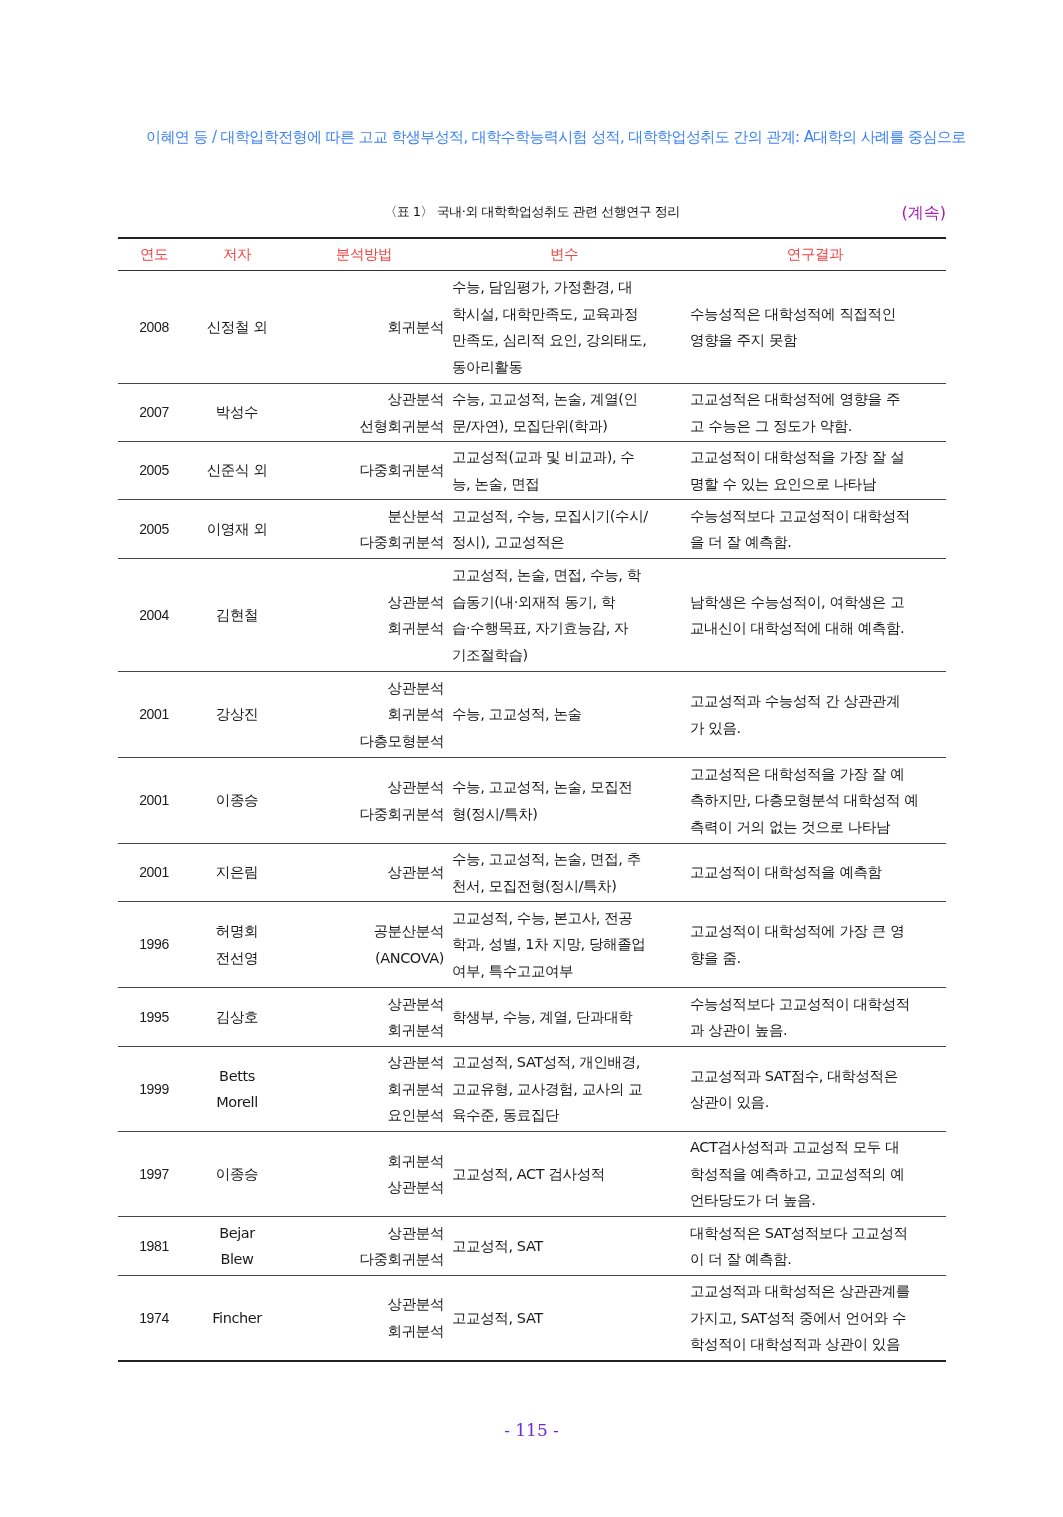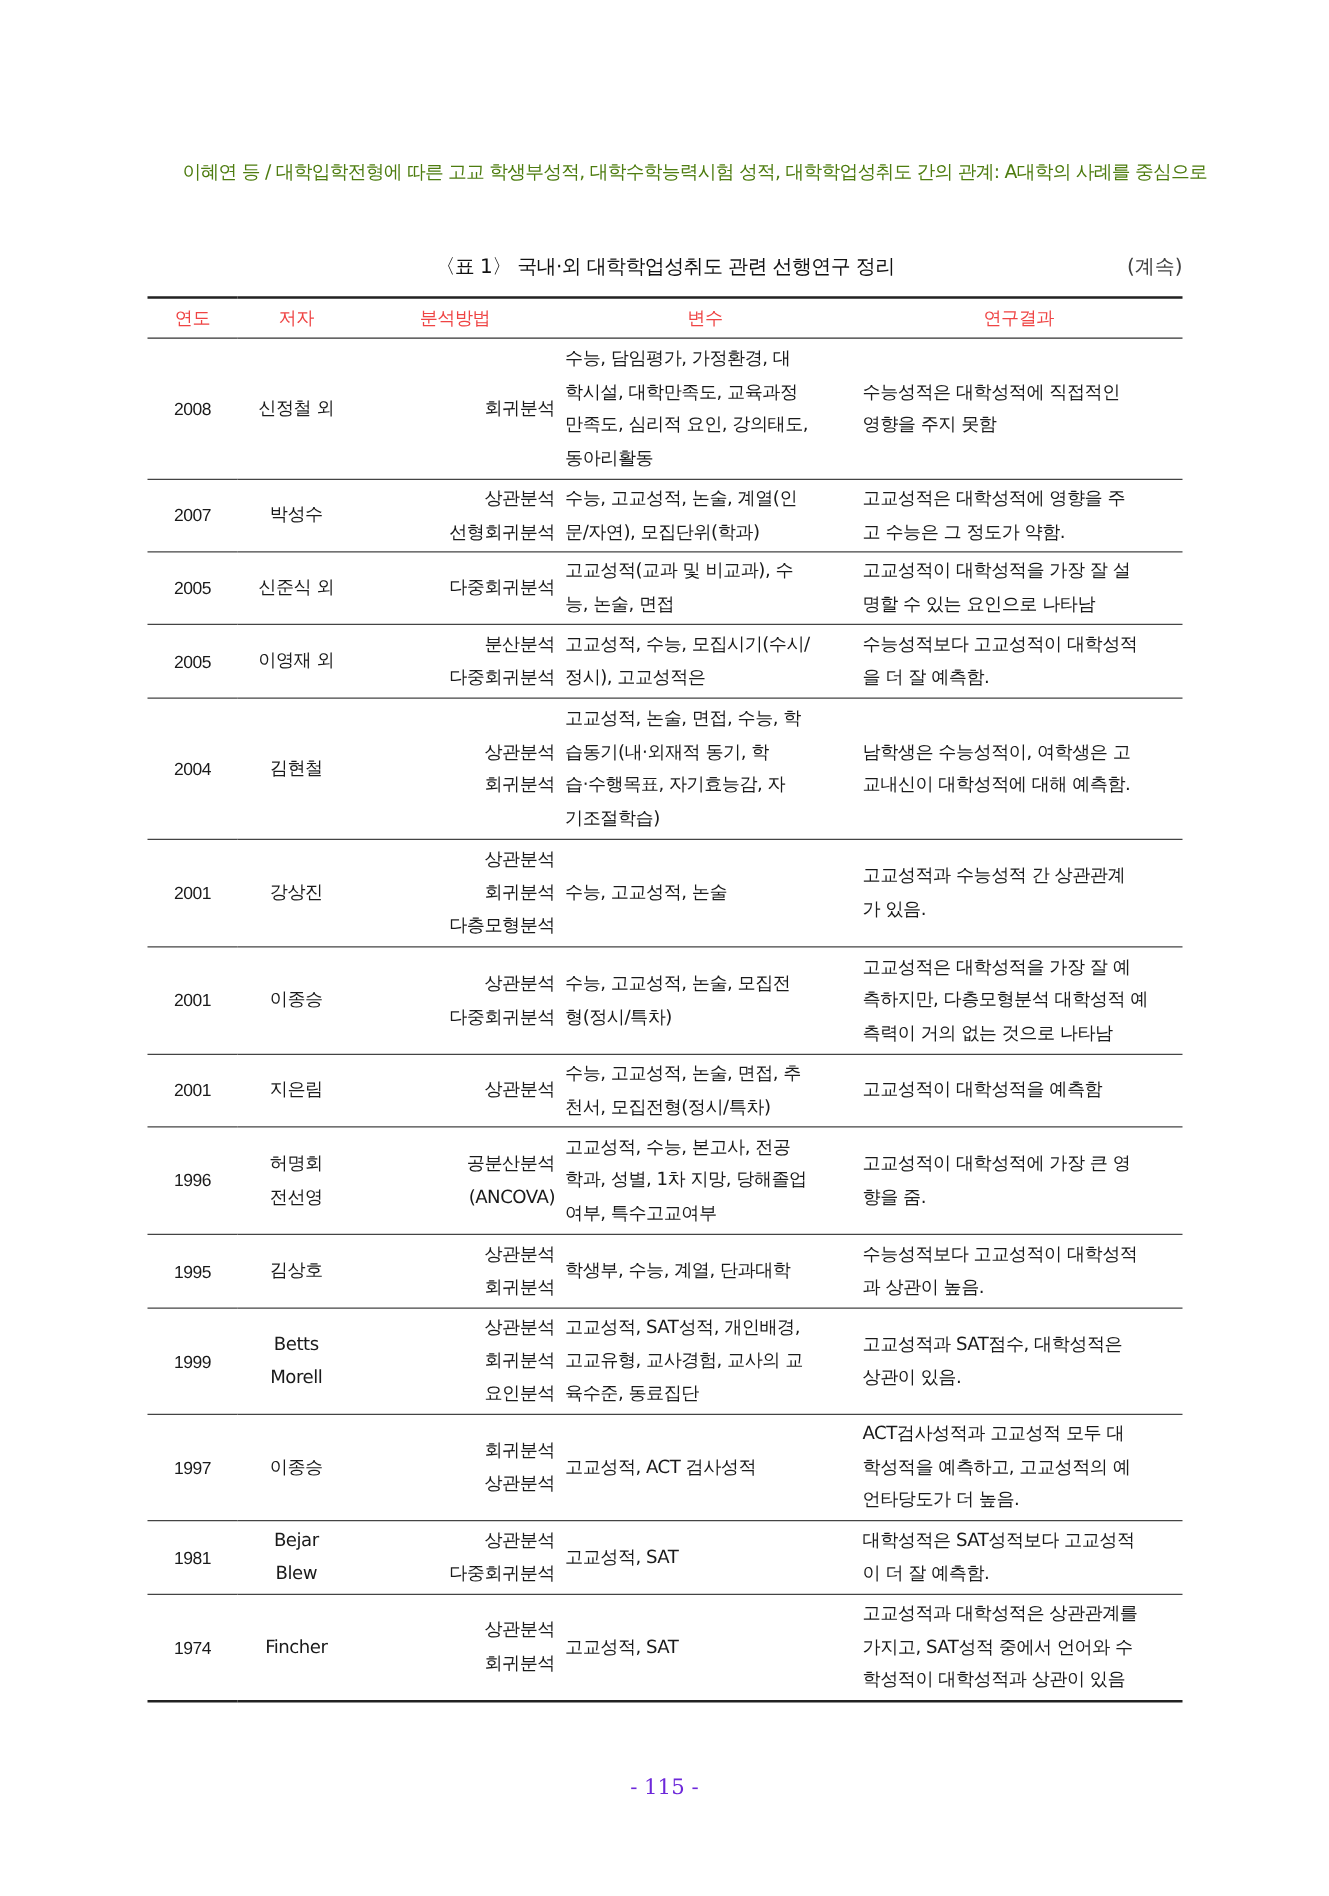--- a/index.html
+++ b/index.html
@@ -3,28 +3,28 @@
 <meta charset="utf-8">
 <style>
   html, body { margin: 0; padding: 0; background: #ffffff; }
   body {
     width: 1063px; height: 1517px; position: relative; overflow: hidden;
     font-family: "DejaVu Sans", "Liberation Sans", sans-serif;
     color: #1a1a1a;
   }
   .running-header {
     position: absolute; left: 146px; top: 128px; width: 800px;
-    font-size: 15px; letter-spacing: -0.6px; color: #4d7c0f; white-space: nowrap;
+    font-size: 15px; letter-spacing: -0.6px; color: #3b82f6; white-space: nowrap;
   }
   .caption-row { position: absolute; left: 118px; top: 203px; width: 828px; height: 26px; }
   .caption {
     position: absolute; left: 0; right: 0; text-align: center;
-    font-size: 16px; letter-spacing: -0.5px; color: #111;
-  }
-  .continued { position: absolute; right: 0; top: 0; font-size: 16px; color: #404040; }
+    font-size: 13px; letter-spacing: -0.5px; color: #111;
+  }
+  .continued { position: absolute; right: 0; top: 0; font-size: 16px; color: #a21caf; }
   table.lit {
     position: absolute; left: 118px; top: 237px; width: 828px;
     border-collapse: collapse; table-layout: fixed;
     font-size: 14.5px; letter-spacing: -0.4px;
   }
   table.lit th {
     font-weight: normal; height: 29px; border-top: 2px solid #222; border-bottom: 1.5px solid #333;
     text-align: center; color: #ef4444;
   }
   table.lit td {

